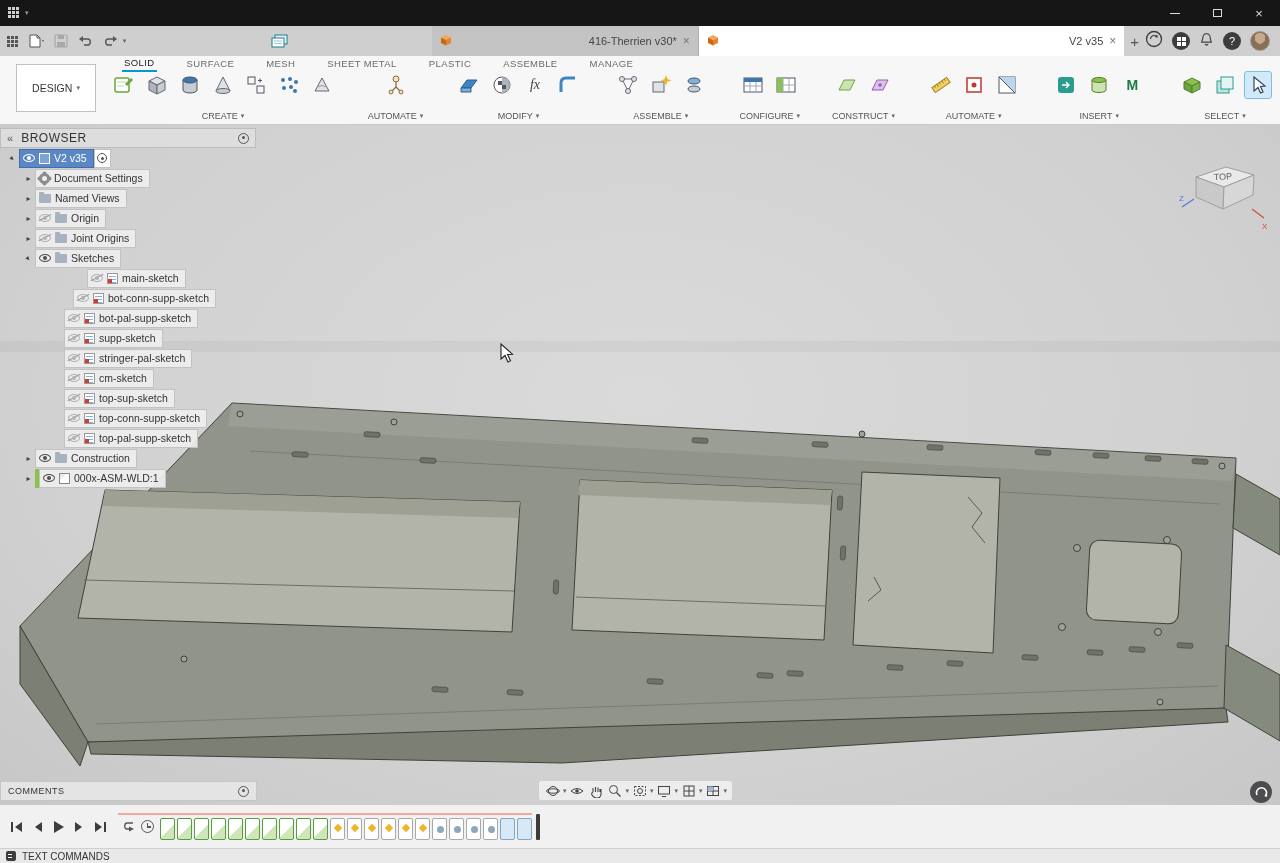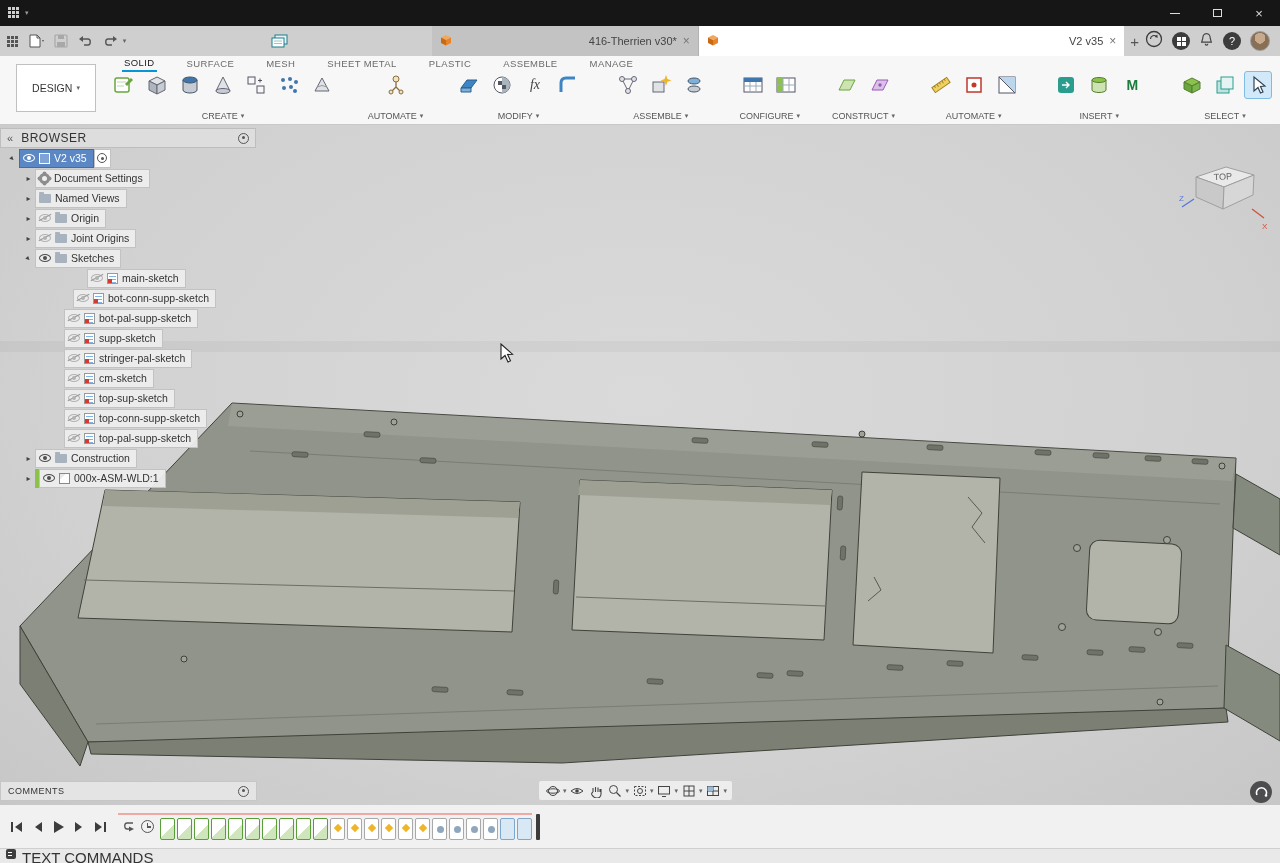--- a/index.html
+++ b/index.html
@@ -121,21 +121,21 @@
   .t-joint .tg::after { content:""; position:absolute; left:3.5px; top:7px; width:7px; height:7px; border-radius:50%; background:#8fa7bd; }
   .t-feature .tg { border:1px solid #7fa7c9; background:#d8e8f5; }
   .tl-marker { width:4px; height:26px; background:#3c3c3c; margin-left:4px; border-radius:1px; }
   .tl-gear { margin-left:auto; }
   .gear2 { width:13px; height:13px; border-radius:50%; background:#8d8d8d; position:relative;
            box-shadow:0 -6px 0 -4px #8d8d8d, 0 6px 0 -4px #8d8d8d, -6px 0 0 -4px #8d8d8d, 6px 0 0 -4px #8d8d8d; }
   .gear2::after { content:""; position:absolute; inset:4px; background:#f1f1f1; border-radius:50%; }
 
   
   .statusbar { position:absolute; top:848px; left:0; right:0; height:15px; background:#e9e9e9; border-top:1px solid #cfcfcf;
-               display:flex; align-items:flex-start; gap:6px; padding-left:6px; font-size:15px; color:#333; }
+               display:flex; align-items:center; gap:6px; padding-left:6px; font-size:10px; color:#333; }
   .term { width:10px; height:10px; background:#3e3e3e; border-radius:2px; position:relative; }
   .term::after { content:""; position:absolute; left:2px; top:3px; width:4px; height:1px; background:#fff; box-shadow:0 3px 0 #fff; }
 </style>
 </head>
 <body>
 
 <div class="app">
 
   <div class="titlebar">
     <div class="tb-left">

